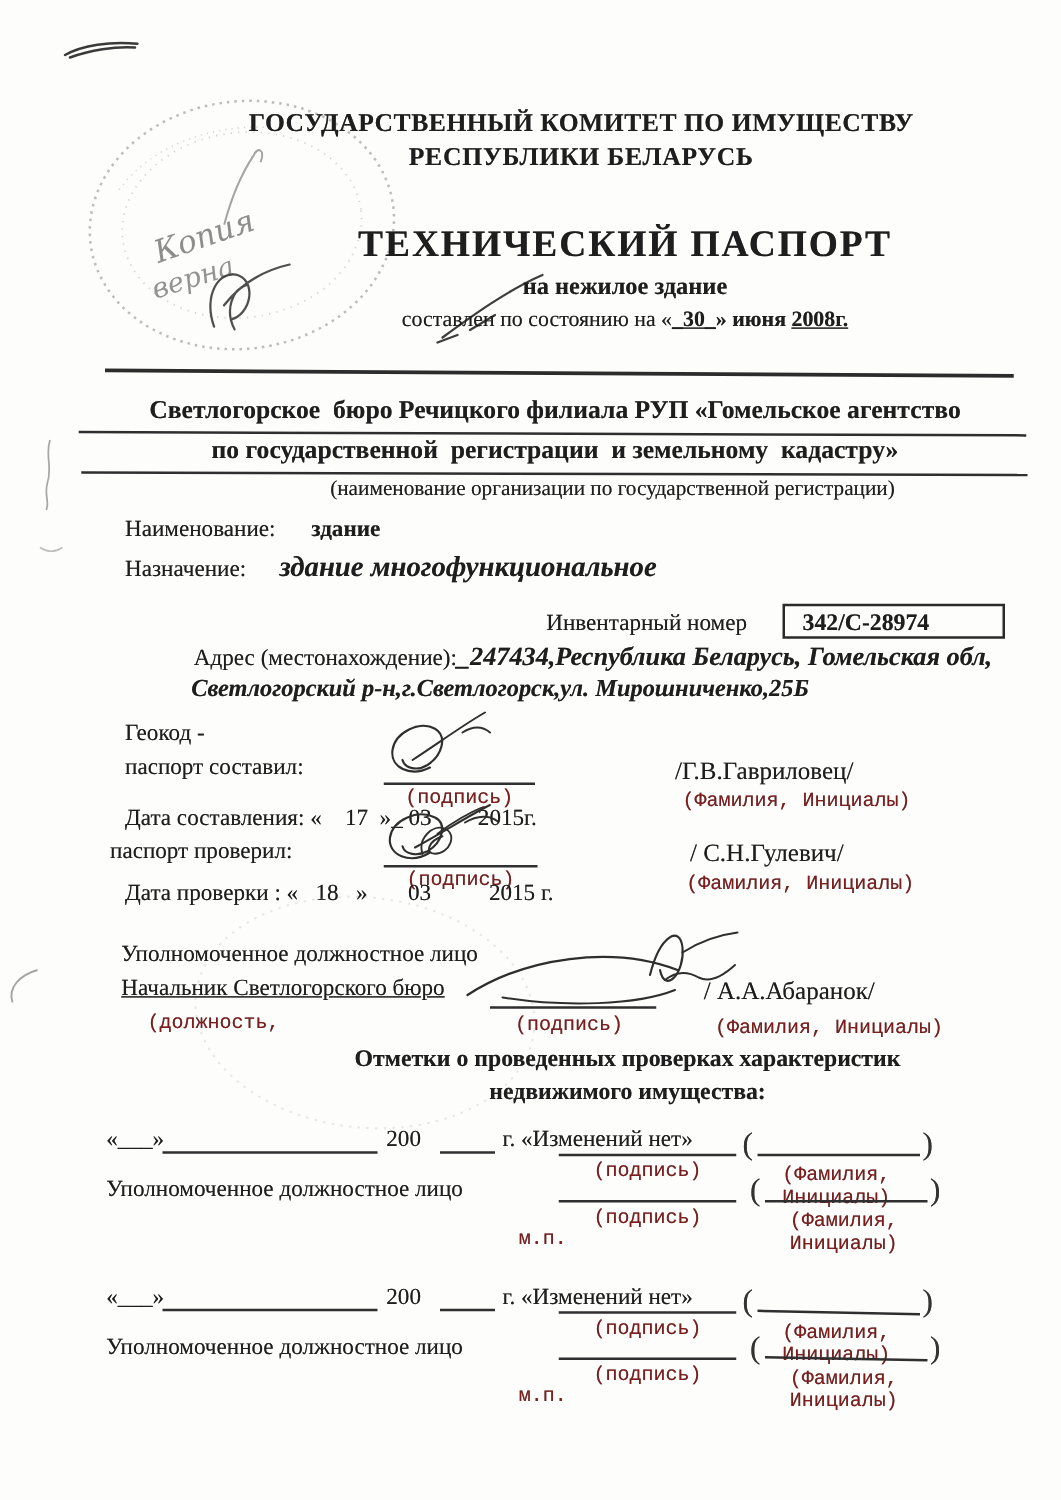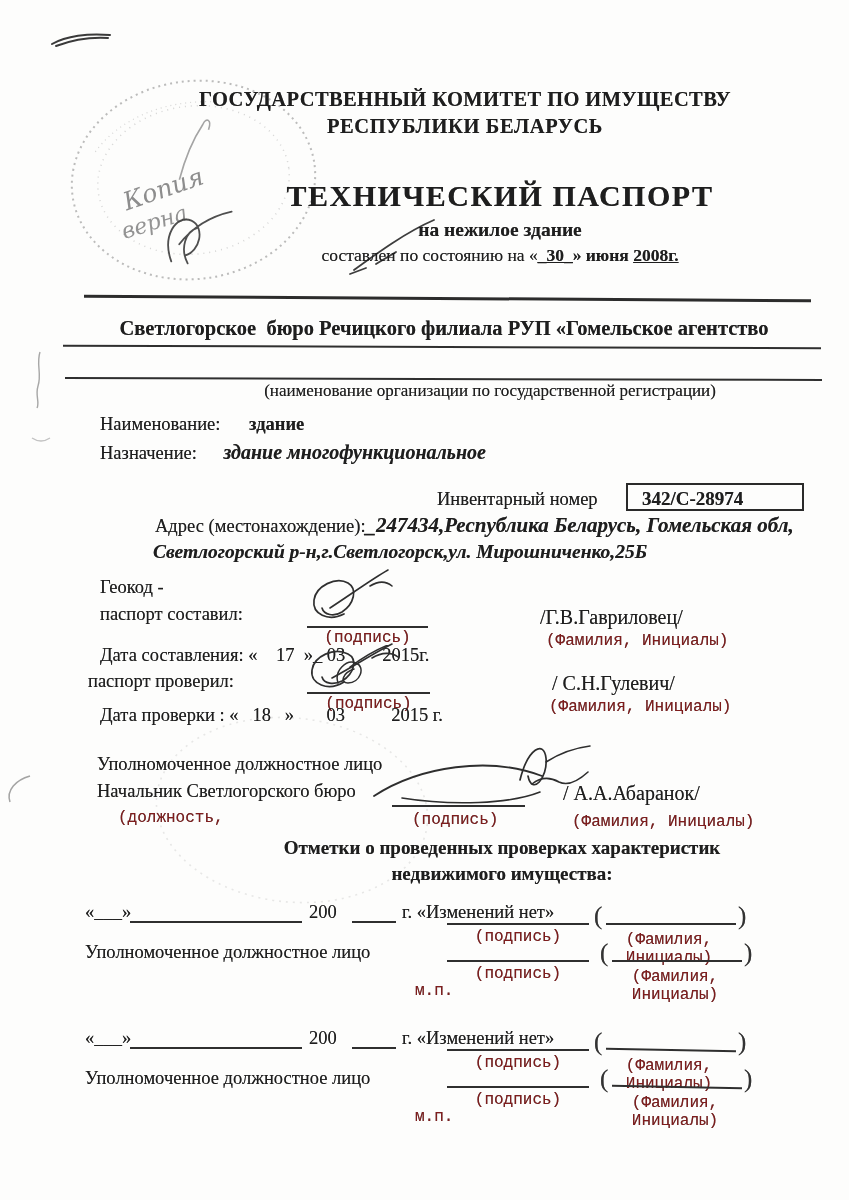--- a/index.html
+++ b/index.html
@@ -52,38 +52,39 @@
   <div class="abs center b fuzz" style="left:150px;top:179px;width:700px;font-size:30px;letter-spacing:1.5px;">ТЕХНИЧЕСКИЙ ПАСПОРТ</div>
   <div class="abs center b fuzz" style="left:150px;top:219px;width:700px;font-size:19.5px;">на нежилое здание</div>
   <div class="abs center fuzz" style="left:150px;top:245px;width:700px;font-size:17.5px;">
     <span class="pre">составлен по состоянию на «</span><span class="b" style="text-decoration:underline;">_30_</span><span class="b pre">» июня </span><span class="b" style="text-decoration:underline;">2008г.</span>
   </div>
 
   <div class="rule-thick" style="left:84px;top:297px;width:727px;"></div>
 
   <div class="abs center b fuzz pre" style="left:65px;top:317px;width:758px;font-size:20.5px;">Светлогорское  бюро Речицкого филиала РУП «Гомельское агентство</div>
   <div class="line" style="left:63px;top:346px;width:758px;transform:rotate(.2deg);"></div>
+  <div class="abs center b fuzz pre" style="left:65px;top:349px;width:758px;font-size:20.5px;">по государственной  регистрации  и земельному  кадастру»</div>
   <div class="line" style="left:65px;top:378px;width:757px;transform:rotate(.15deg);"></div>
   <div class="abs center fuzz" style="left:140px;top:381px;width:700px;font-size:17px;">(наименование организации по государственной регистрации)</div>
 
   <svg class="abs" style="left:30px;top:350px;" width="24" height="100" viewBox="0 0 24 100">
     <path d="M10,2 C6,14 12,24 8,36 C5,46 10,52 7,58" stroke="#8a8a8a" stroke-width="1.4" fill="none" opacity="0.75"></path>
     <path d="M2,88 C8,92 14,92 20,88" stroke="#9a9a9a" stroke-width="1.3" fill="none" opacity="0.6"></path>
   </svg>
   <svg class="abs" style="left:2px;top:772px;" width="32" height="34" viewBox="0 0 32 34">
     <path d="M28,4 C14,8 4,18 8,30" stroke="#7d7d7d" stroke-width="1.5" fill="none" opacity="0.7"></path>
   </svg>
 
   <div class="abs body-text fuzz" style="left:100px;top:414px;">
     <span>Наименование:</span>
     <span class="b" style="margin-left:24px;">здание</span>
   </div>
   <div class="abs body-text fuzz" style="left:100px;top:441px;">
     <span>Назначение:</span>
-    <span class="bi" style="margin-left:22px;font-size:20px;text-align:right;">здание многофункциональное</span>
+    <span class="bi" style="margin-left:22px;font-size:23px;text-align:right;">здание многофункциональное</span>
   </div>
 
   <div class="abs body-text fuzz" style="left:437px;top:489px;">Инвентарный номер</div>
   <div class="abs ubox b fuzz" style="left:626px;top:483px;width:178px;height:28px;font-size:19px;line-height:28px;padding-left:14px;box-sizing:border-box;">342/С-28974</div>
 
   <div class="abs body-text fuzz" style="left:155px;top:513px;">
     <span>Адрес (местонахождение):</span><span class="bi" style="font-size:21px;">_247434,Республика Беларусь, Гомельская обл,</span>
   </div>
   <div class="abs bi fuzz" style="left:153px;top:541px;font-size:19.5px;">Светлогорский р-н,г.Светлогорск,ул. Мирошниченко,25Б</div>
 
@@ -114,21 +115,21 @@
   <div class="abs fuzz" style="left:552px;top:672px;font-size:20px;">/  С.Н.Гулевич/</div>
   <div class="abs small fuzz" style="left:549px;top:698px;">(Фамилия, Инициалы)</div>
 
   <div class="abs body-text fuzz pre" style="left:100px;top:705px;">Дата проверки : «   18   »       03          2015 г.</div>
 
   <svg class="abs" style="left:150px;top:712px;transform:rotate(6deg);" width="284" height="196" viewBox="0 0 284 196">
     <ellipse cx="142" cy="98" rx="136" ry="92" fill="none" stroke="#9a9a9a" stroke-width="1.6" stroke-dasharray="2,5" opacity="0.22"></ellipse>
   </svg>
 
   <div class="abs body-text fuzz" style="left:97px;top:754px;">Уполномоченное должностное лицо</div>
-  <div class="abs body-text fuzz" style="left:97px;top:781px;">Начальник Светлогорского бюро</div>
+  <div class="abs body-text fuzz" style="left:97px;top:781px;text-decoration:underline;">Начальник Светлогорского бюро</div>
   <svg class="abs" style="left:368px;top:738px;" width="232" height="72" viewBox="0 0 232 72">
     <path d="M6,58 C52,28 122,18 174,38" stroke="#2e2e2e" stroke-width="1.8" fill="none" stroke-linecap="round"></path>
     <path d="M34,60 C84,68 142,66 172,54" stroke="#2e2e2e" stroke-width="1.6" fill="none" stroke-linecap="round"></path>
     <path d="M152,42 C160,10 176,2 178,20 C180,40 164,58 160,38" stroke="#2e2e2e" stroke-width="1.7" fill="none" stroke-linecap="round"></path>
     <path d="M164,46 C174,38 184,40 191,44 C199,48 209,44 220,34 M178,24 C192,15 206,10 222,8" stroke="#2e2e2e" stroke-width="1.6" fill="none" stroke-linecap="round"></path>
   </svg>
   <div class="line" style="left:392px;top:805px;width:133px;"></div>
   <div class="abs fuzz" style="left:563px;top:782px;font-size:20px;">/ А.А.Абаранок/</div>
   <div class="abs small fuzz" style="left:118px;top:809px;">(должность,</div>
   <div class="abs small fuzz" style="left:412px;top:811px;">(подпись)</div>

